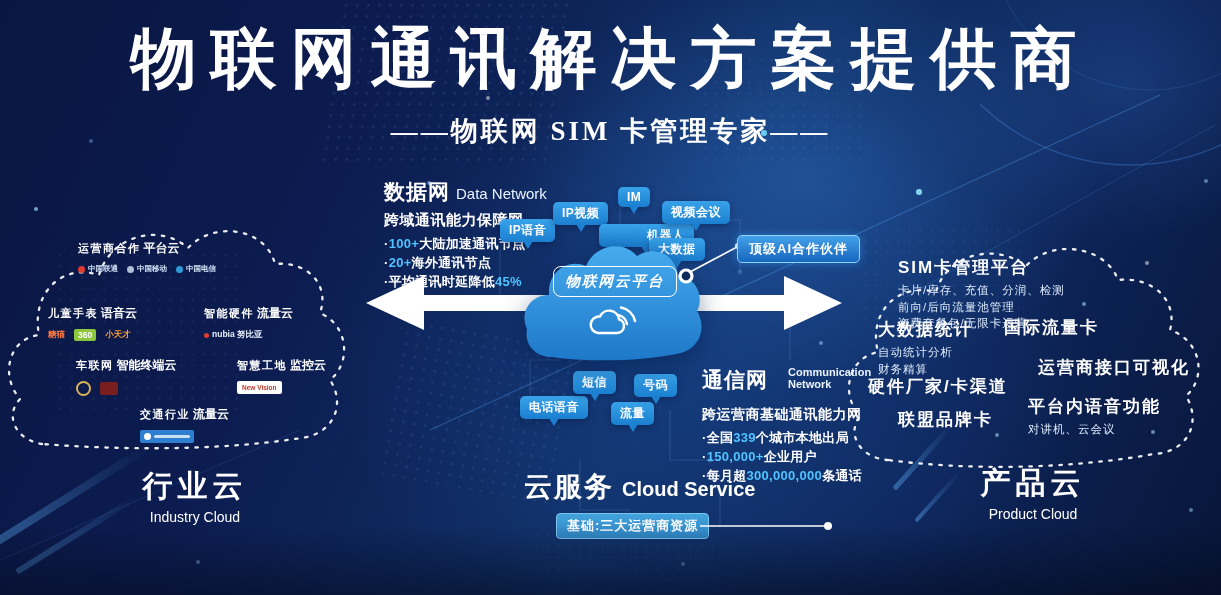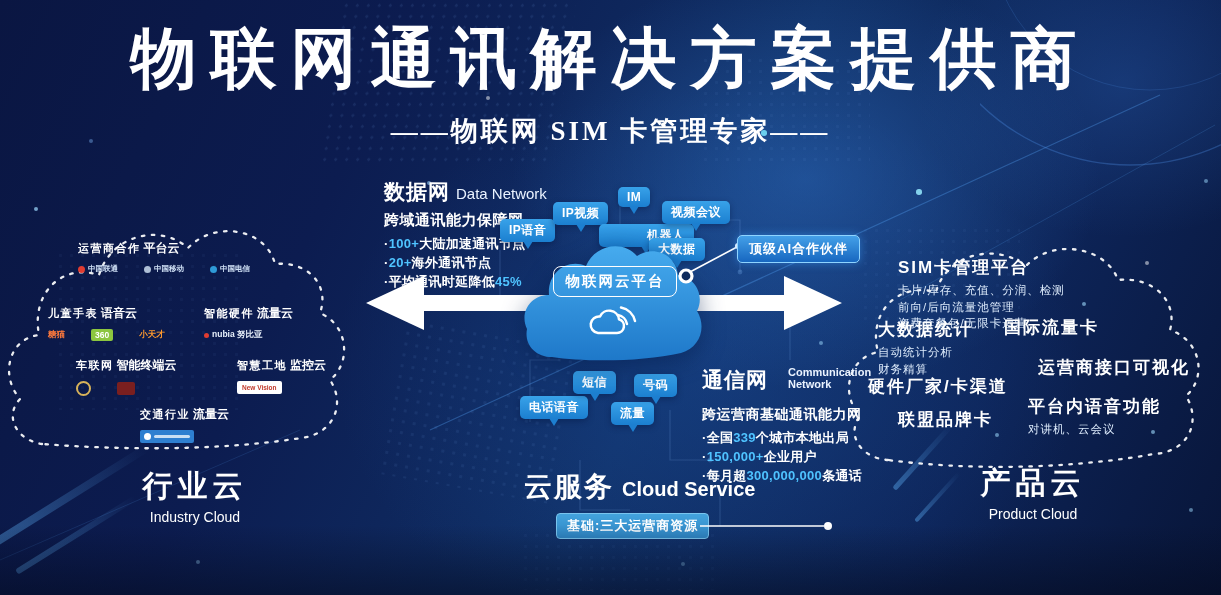--- a/index.html
+++ b/index.html
@@ -39,21 +39,21 @@
   .en-stack{display:inline-block;font-size:11px;line-height:12px;font-weight:600;color:#eaf3ff;margin-left:20px;vertical-align:2px;}
   
   .bubble{position:absolute;background:linear-gradient(180deg,#38a2e9,#1b7fd0);border-radius:5px;padding:3px 9px;font-size:12px;font-weight:700;letter-spacing:.5px;white-space:nowrap;box-shadow:0 2px 6px rgba(0,20,60,.4);}
   .bubble::after{content:"";position:absolute;bottom:-7px;left:50%;margin-left:-5px;border-left:5px solid transparent;border-right:5px solid transparent;border-top:8px solid #1d7fd0;}
   
   .cloud-label{text-align:center;}
   .cloud-label .zh{font-size:30px;font-weight:800;letter-spacing:5px;display:block;}
   .cloud-label .en{font-size:14px;font-weight:500;display:block;margin-top:2px;}
   .group .g-title{font-size:11px;font-weight:800;letter-spacing:1.5px;}
   .group .g-suffix{font-size:12px;font-weight:600;margin-left:3px;}
-  .logo-row{display:flex;align-items:center;gap:26px;margin-top:7px;text-align:right;}
+  .logo-row{display:flex;align-items:center;gap:9px;margin-top:7px;text-align:right;}
   .mini-logo{display:inline-flex;align-items:center;gap:3px;font-size:7.5px;color:#cfe0f5;font-weight:600;white-space:nowrap;}
   .ldot{width:7px;height:7px;border-radius:50%;display:inline-block;}
   .chip{display:inline-flex;align-items:center;justify-content:center;font-weight:800;border-radius:2px;white-space:nowrap;}
   
   .p-item .p-title{font-size:17px;font-weight:800;letter-spacing:2px;white-space:nowrap;}
   .p-item .p-sub{font-size:11.5px;line-height:15.5px;color:#ddebfc;font-weight:500;margin-top:4px;letter-spacing:1px;white-space:nowrap;}
   
   .plat-label-box{position:absolute;left:31px;top:30px;width:122px;height:29px;border:1.6px solid #fff;border-radius:8px;display:flex;align-items:center;justify-content:center;font-size:14.5px;font-weight:800;letter-spacing:2px;}
   .cs-row{white-space:nowrap;}
   .cs-zh{font-size:28px;font-weight:800;letter-spacing:2px;}
@@ -260,21 +260,21 @@
   <div class="bubble" style="left:618px;top:187px;"><span>IM</span></div>
   <div class="bubble" style="left:599px;top:224px;padding-left:48px;"><span>机器人</span></div>
   <div class="bubble" style="left:662px;top:201px;"><span>视频会议</span></div>
   <div class="bubble" style="left:649px;top:238px;"><span>大数据</span></div>
 
   <div class="bubble" style="left:520px;top:396px;"><span>电话语音</span></div>
   <div class="bubble" style="left:573px;top:371px;"><span>短信</span></div>
   <div class="bubble" style="left:611px;top:402px;"><span>流量</span></div>
   <div class="bubble" style="left:634px;top:374px;"><span>号码</span></div>
 
-  <div class="abs" style="left:522px;top:236px;width:182px;height:126px;">
+  <div class="abs" style="left:522px;top:236px;width:182px;height:126px;font-style:italic;">
     <svg width="182" height="126" viewBox="0 0 182 126" style="position:absolute;left:0;top:0;filter:drop-shadow(0 6px 12px rgba(0,25,70,.45));">
       <defs>
           <linearGradient id="cg" x1="0" y1="0" x2="0" y2="1">
         <stop offset="0" stop-color="#46abee"></stop>
             <stop offset="1" stop-color="#1e78c9"></stop>
       </linearGradient>
         </defs>
       <path d="M30 121 C13 121 2 108 5 93 C-3 76 9 59 27 59 C25 37 45 22 64 30 C72 9 101 3 115 20 C131 9 154 18 156 39 C173 41 183 59 175 75 C185 91 178 112 159 117 C120 126 62 126 30 121 Z" fill="url(#cg)"></path>
     </svg>
     <div class="plat-label-box">

